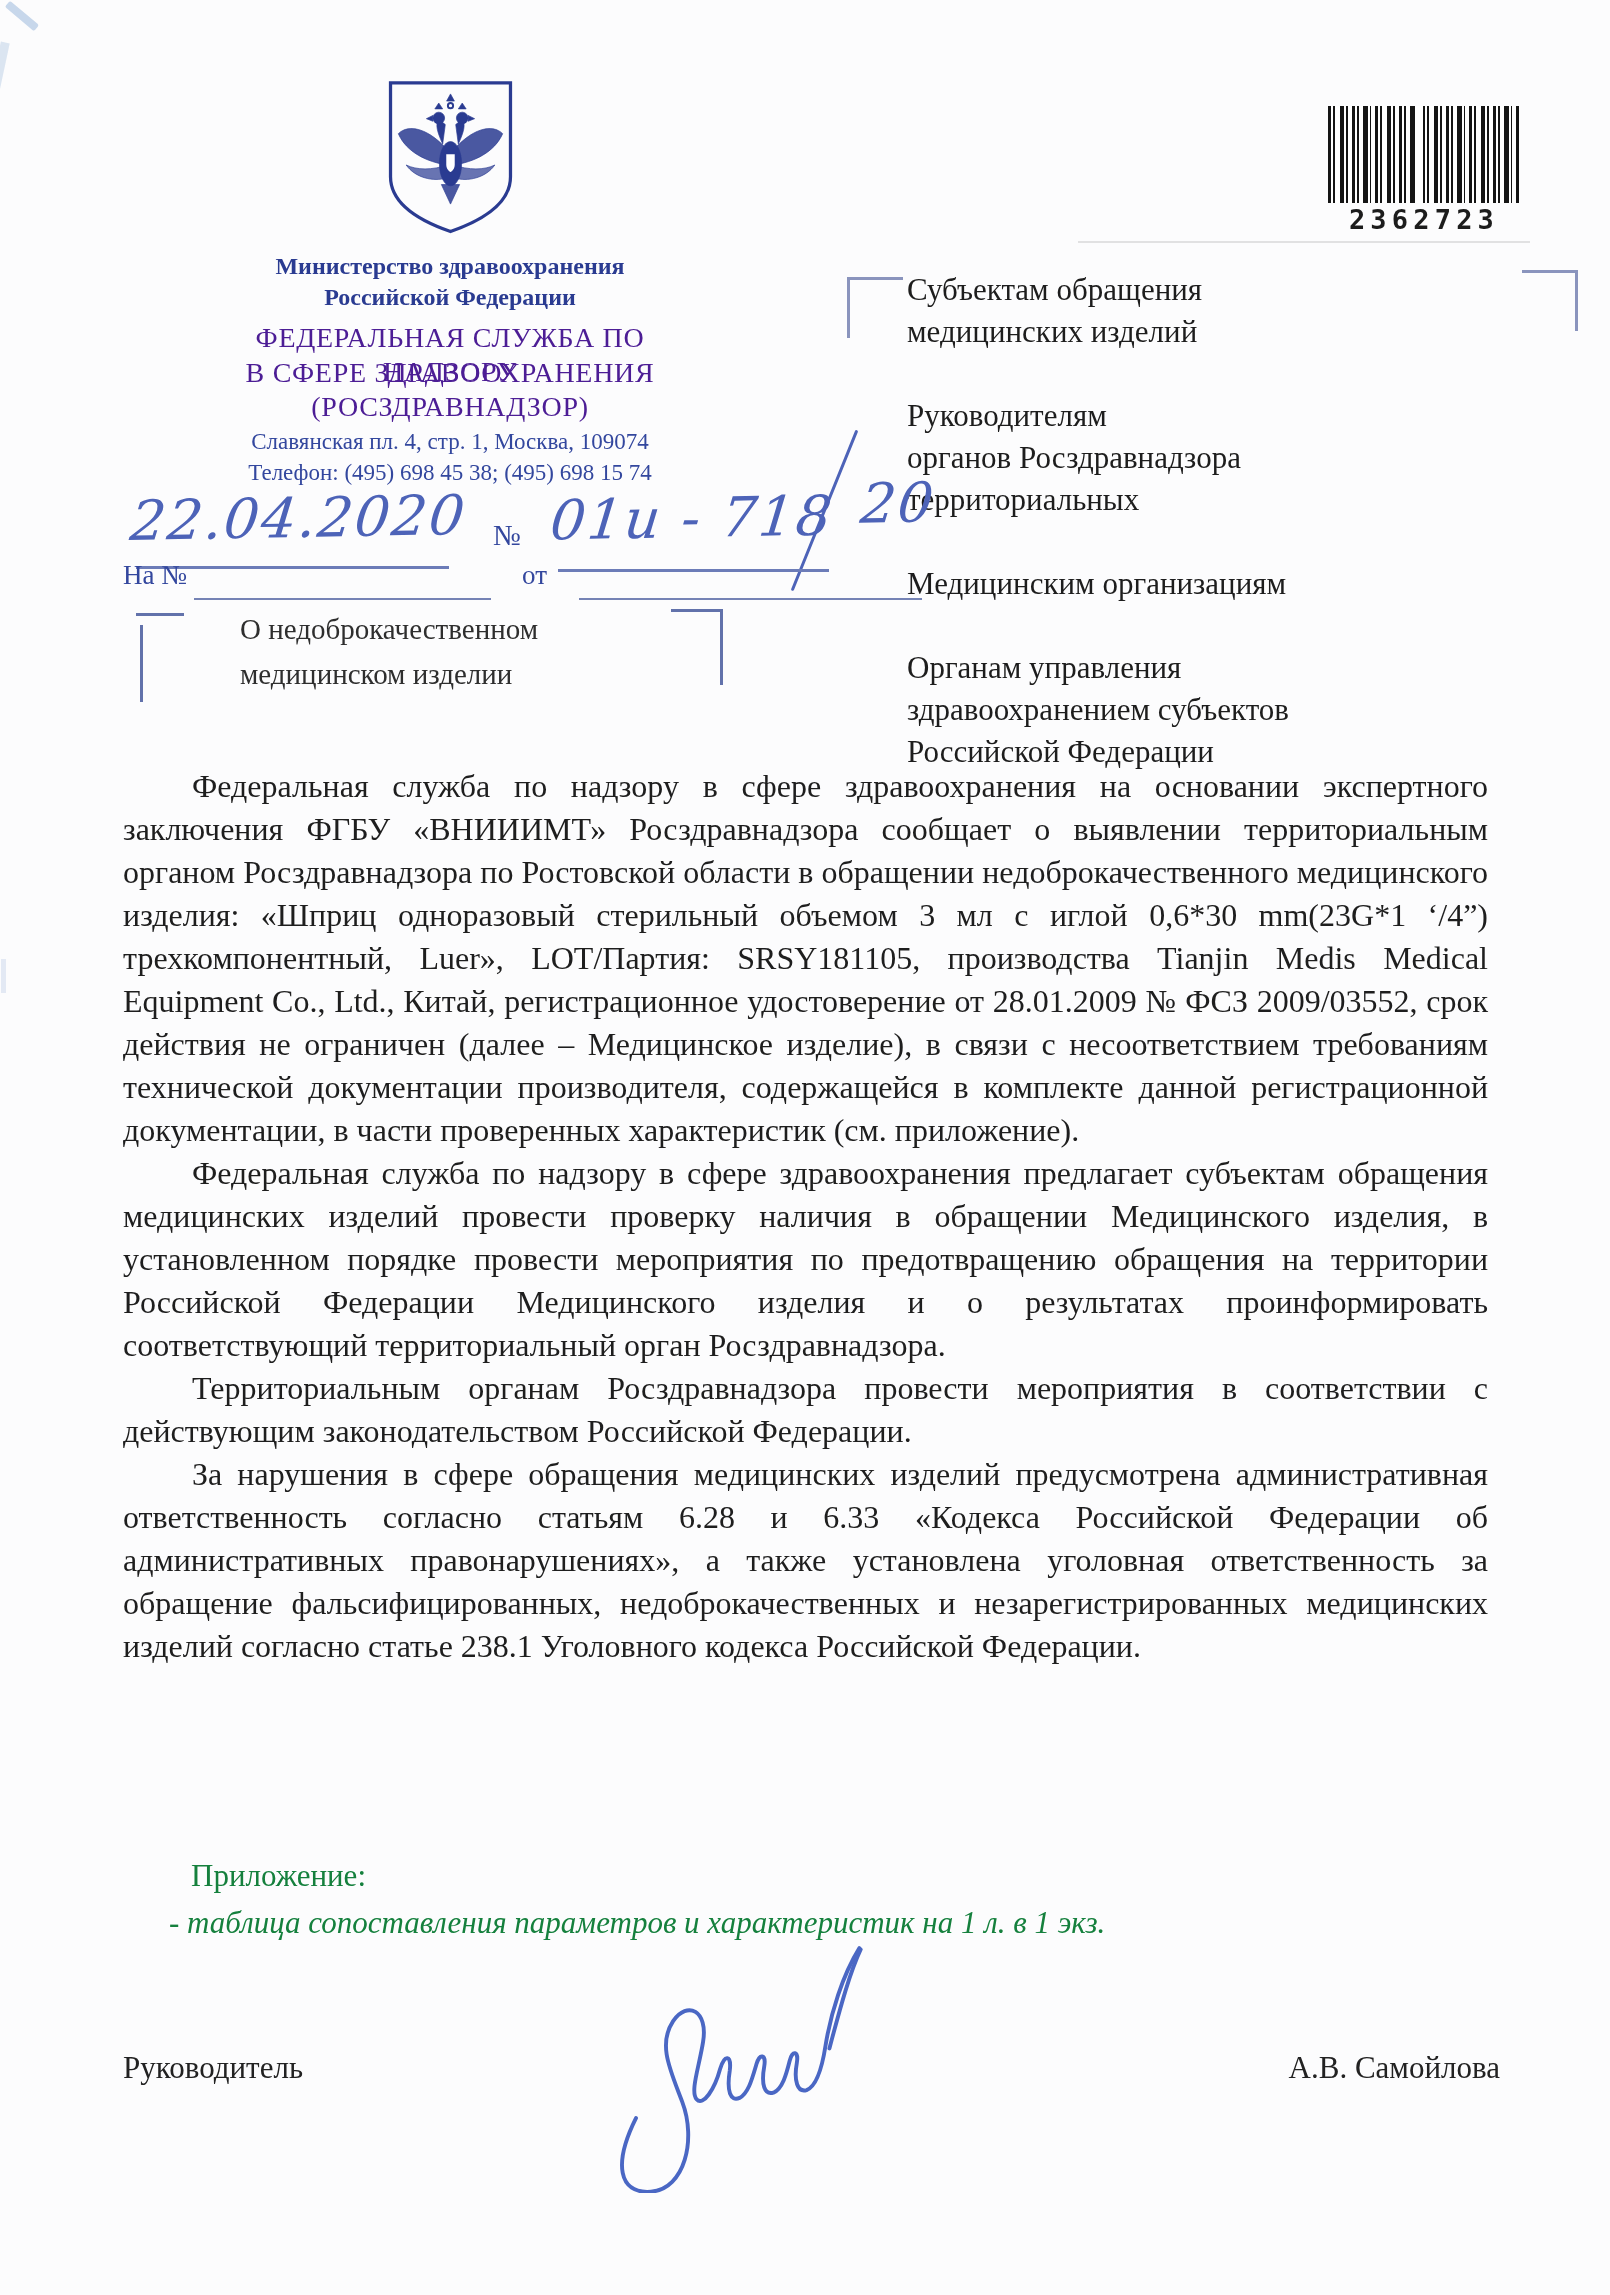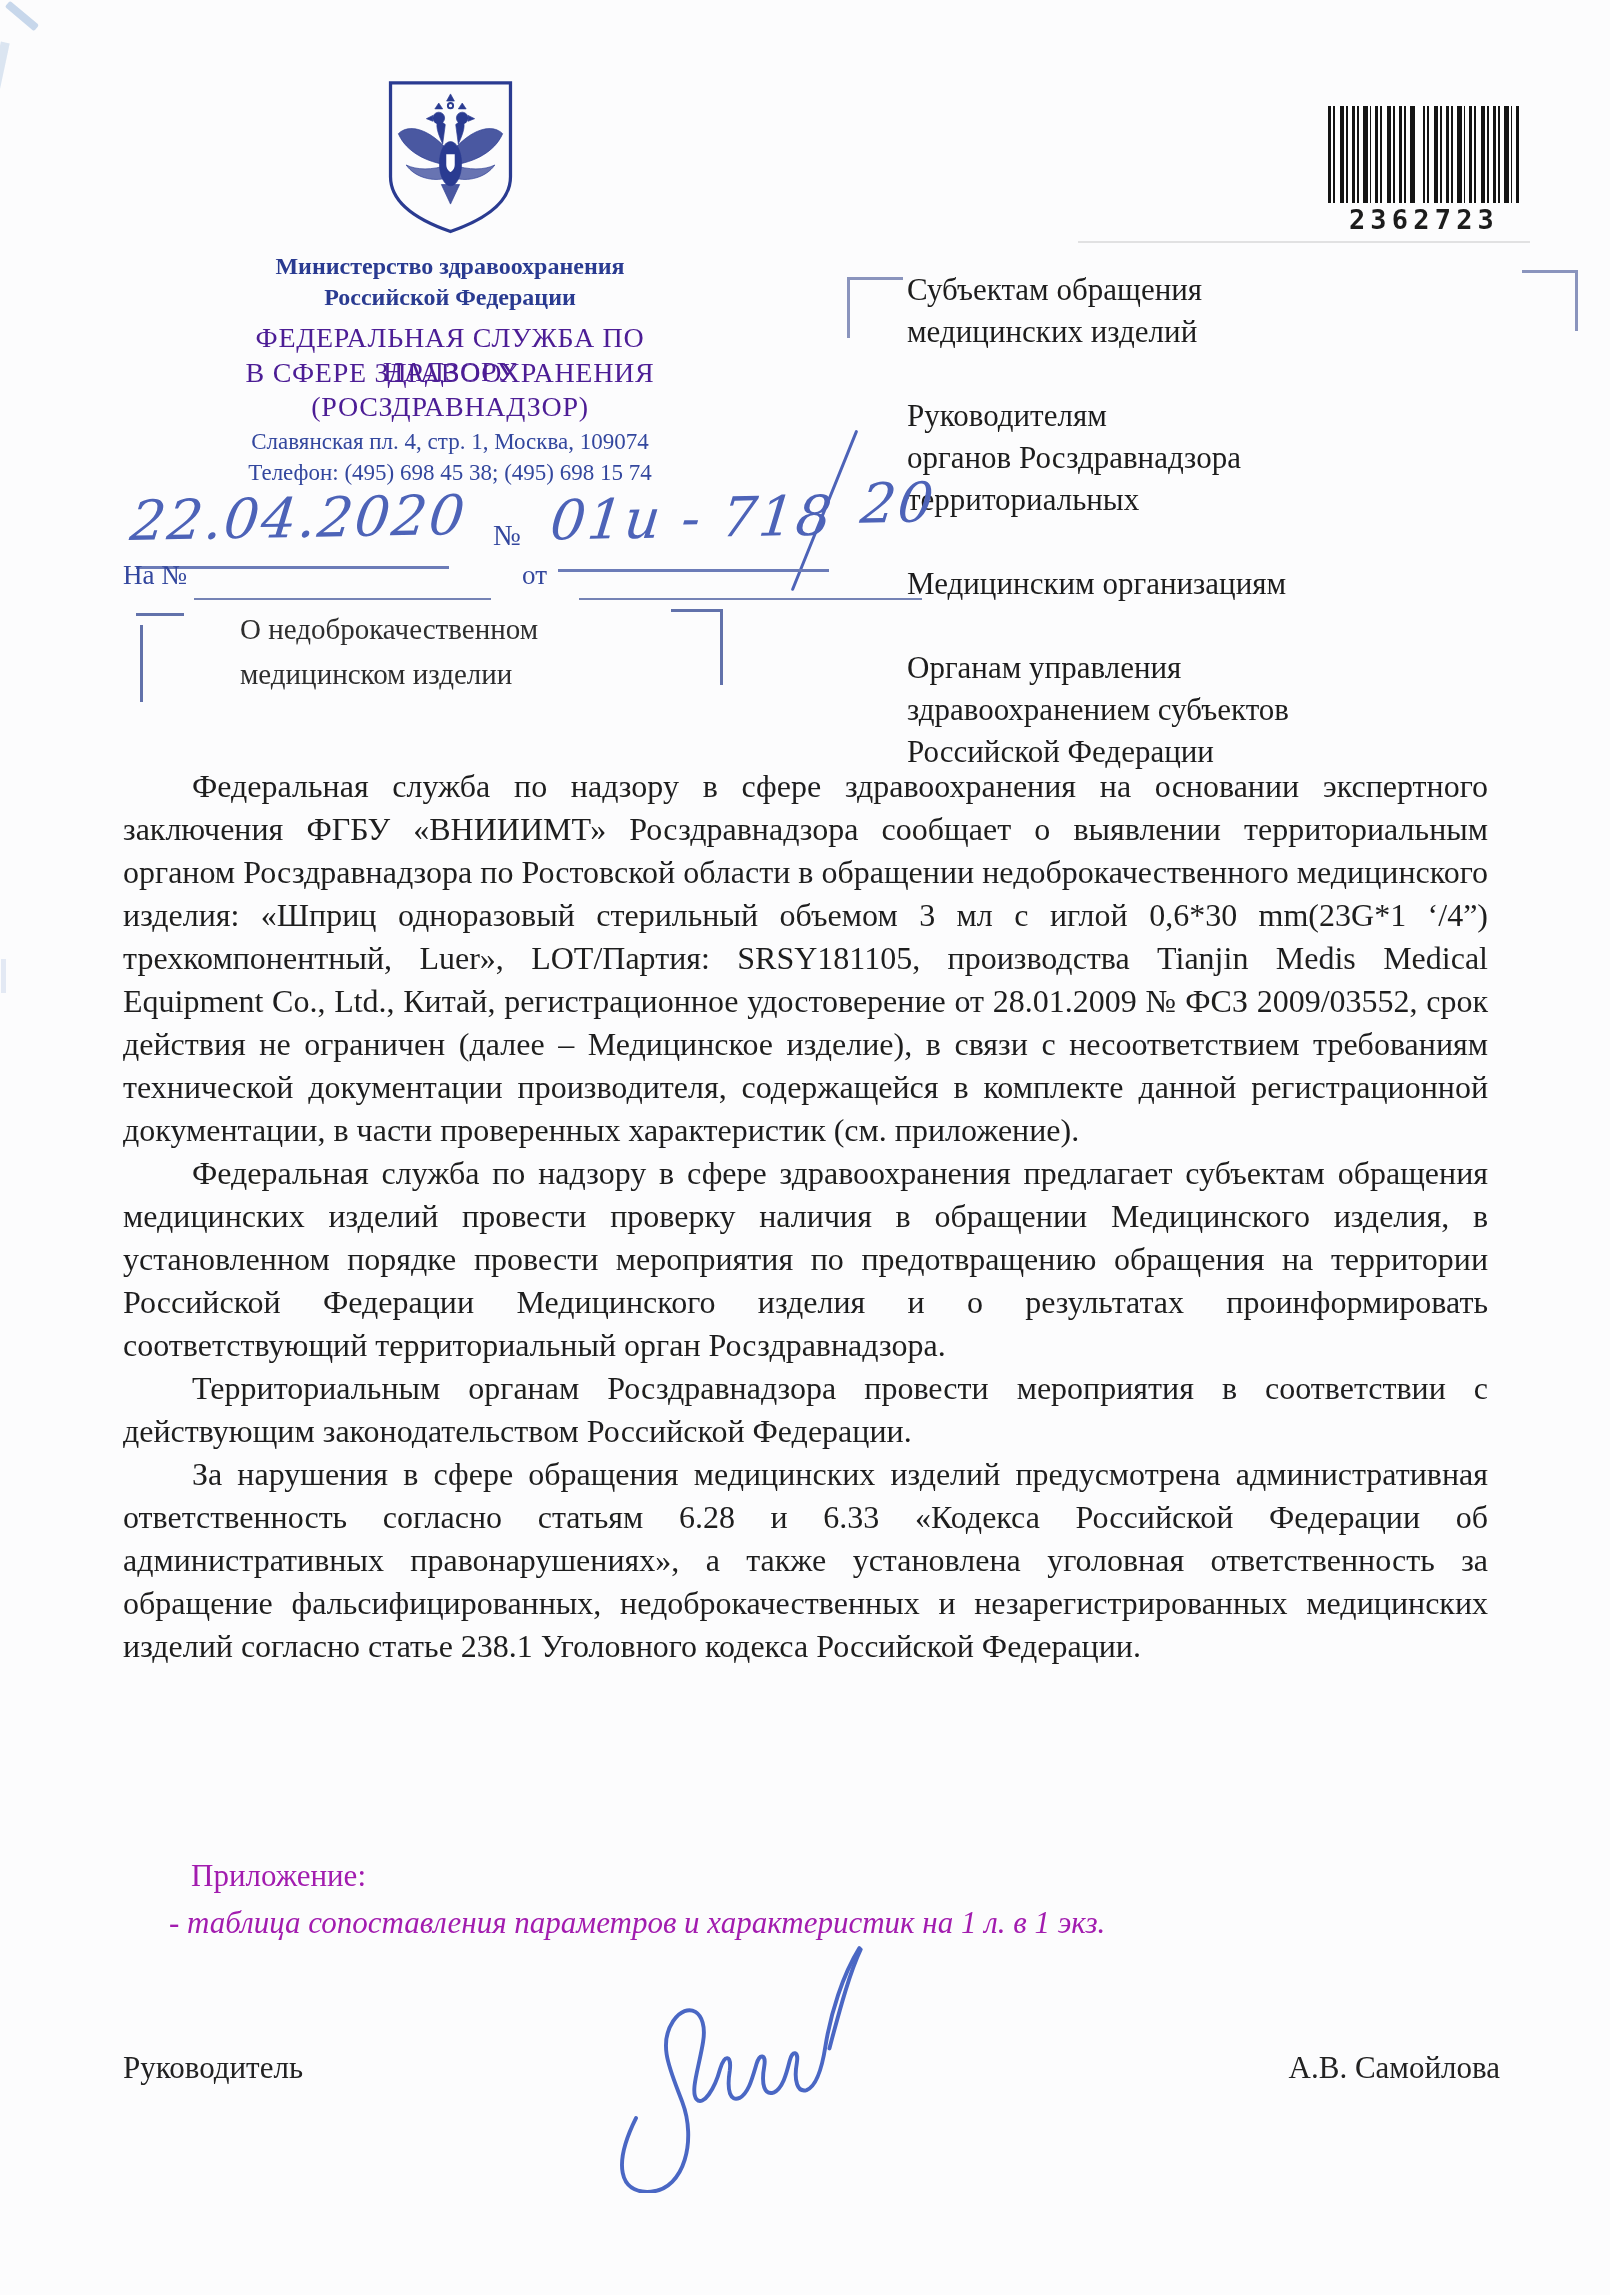--- a/index.html
+++ b/index.html
@@ -57,21 +57,21 @@
   }
   .scan-line{background:#dadadb;opacity:.8;}
   
   .body-text{
     left:123px;top:765px;width:1365px;
     font-size:32px;line-height:43px;
     text-align:justify;color:#1e1e1e;
   }
   .body-text p{margin:0;text-indent:69px;}
   
-  .attachment{left:123px;top:1852px;width:1175px;font-size:31px;line-height:47px;color:#a21caf;}
+  .attachment{left:123px;top:1852px;width:1175px;font-size:31px;line-height:47px;color:#15803d;}
   .attachment .label{margin-left:68px;}
   .attachment .item{margin-left:46px;font-style:italic;}
   
   .sig-title{left:123px;top:2050px;font-size:31px;color:#222;}
   .sig-name{left:1259px;top:2050px;width:241px;text-align:right;font-size:31px;color:#222;}
   
   .art-a{left:2.6px;top:11.7px;width:38px;height:7.8px;background:#b5cbe4;transform:rotate(40deg);opacity:.75;border-radius:2px;}
   .art-b{left:-3.9px;top:42px;width:9px;height:46px;background:#c4d6ea;transform:rotate(12deg);opacity:.6;}
   .art-c{left:1.3px;top:959px;width:5.2px;height:34px;background:#cdd9ec;opacity:.55;}
 </style>

